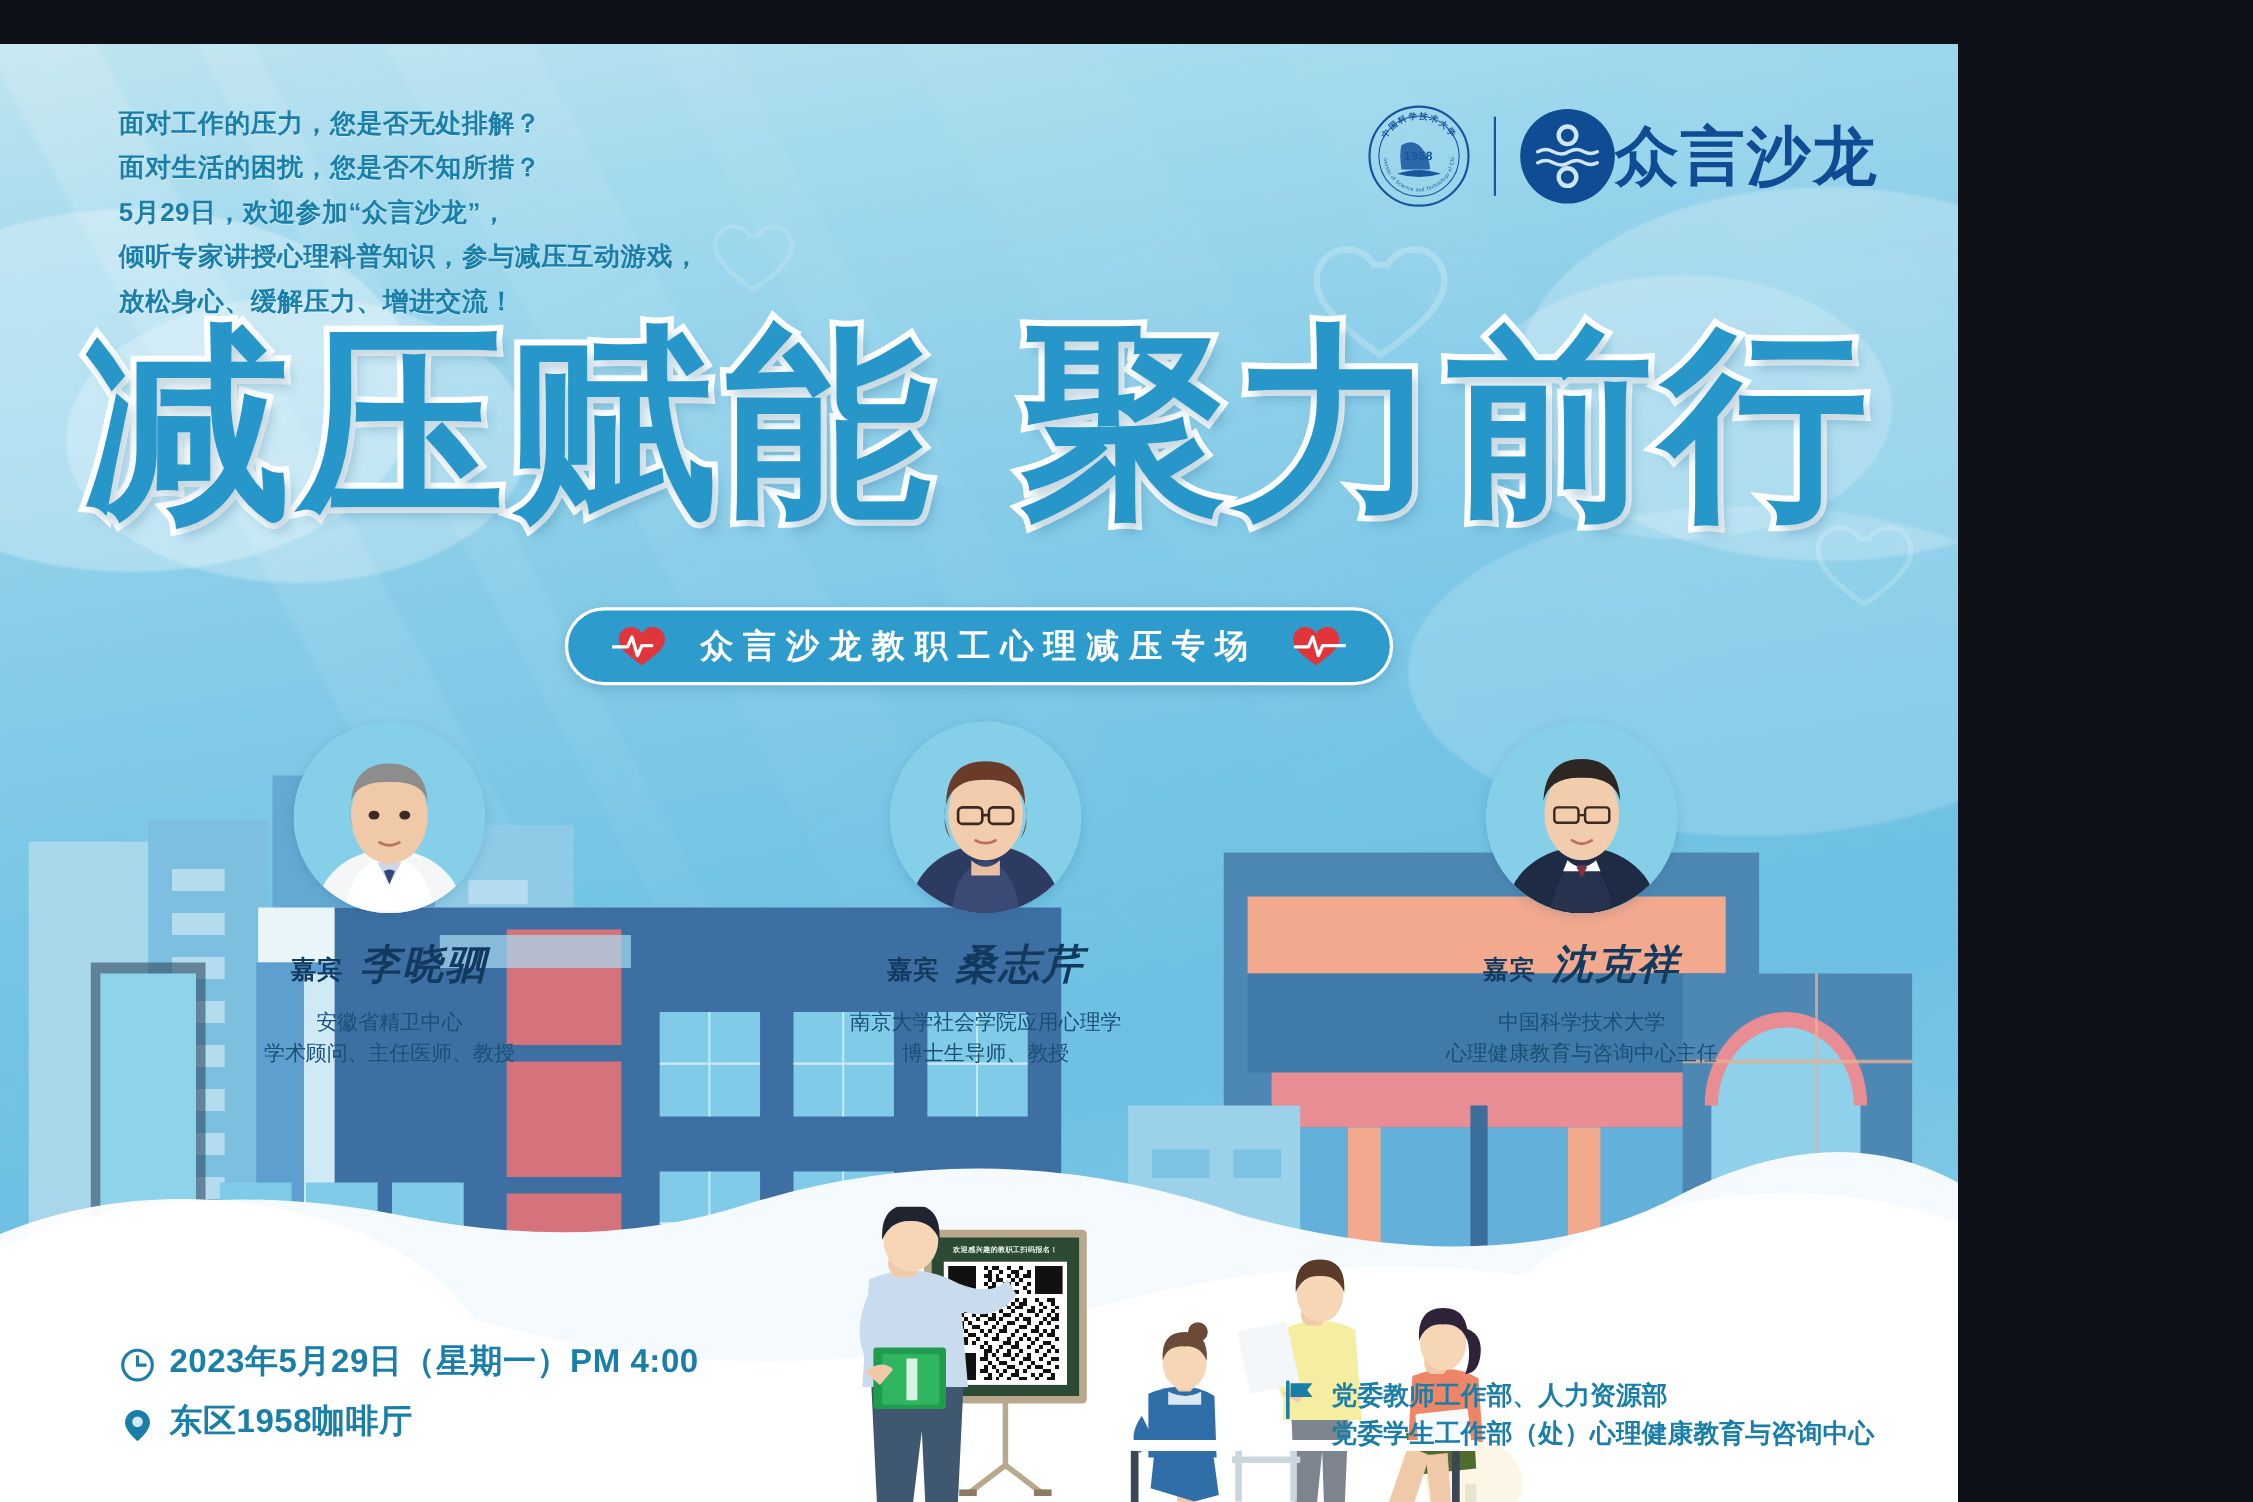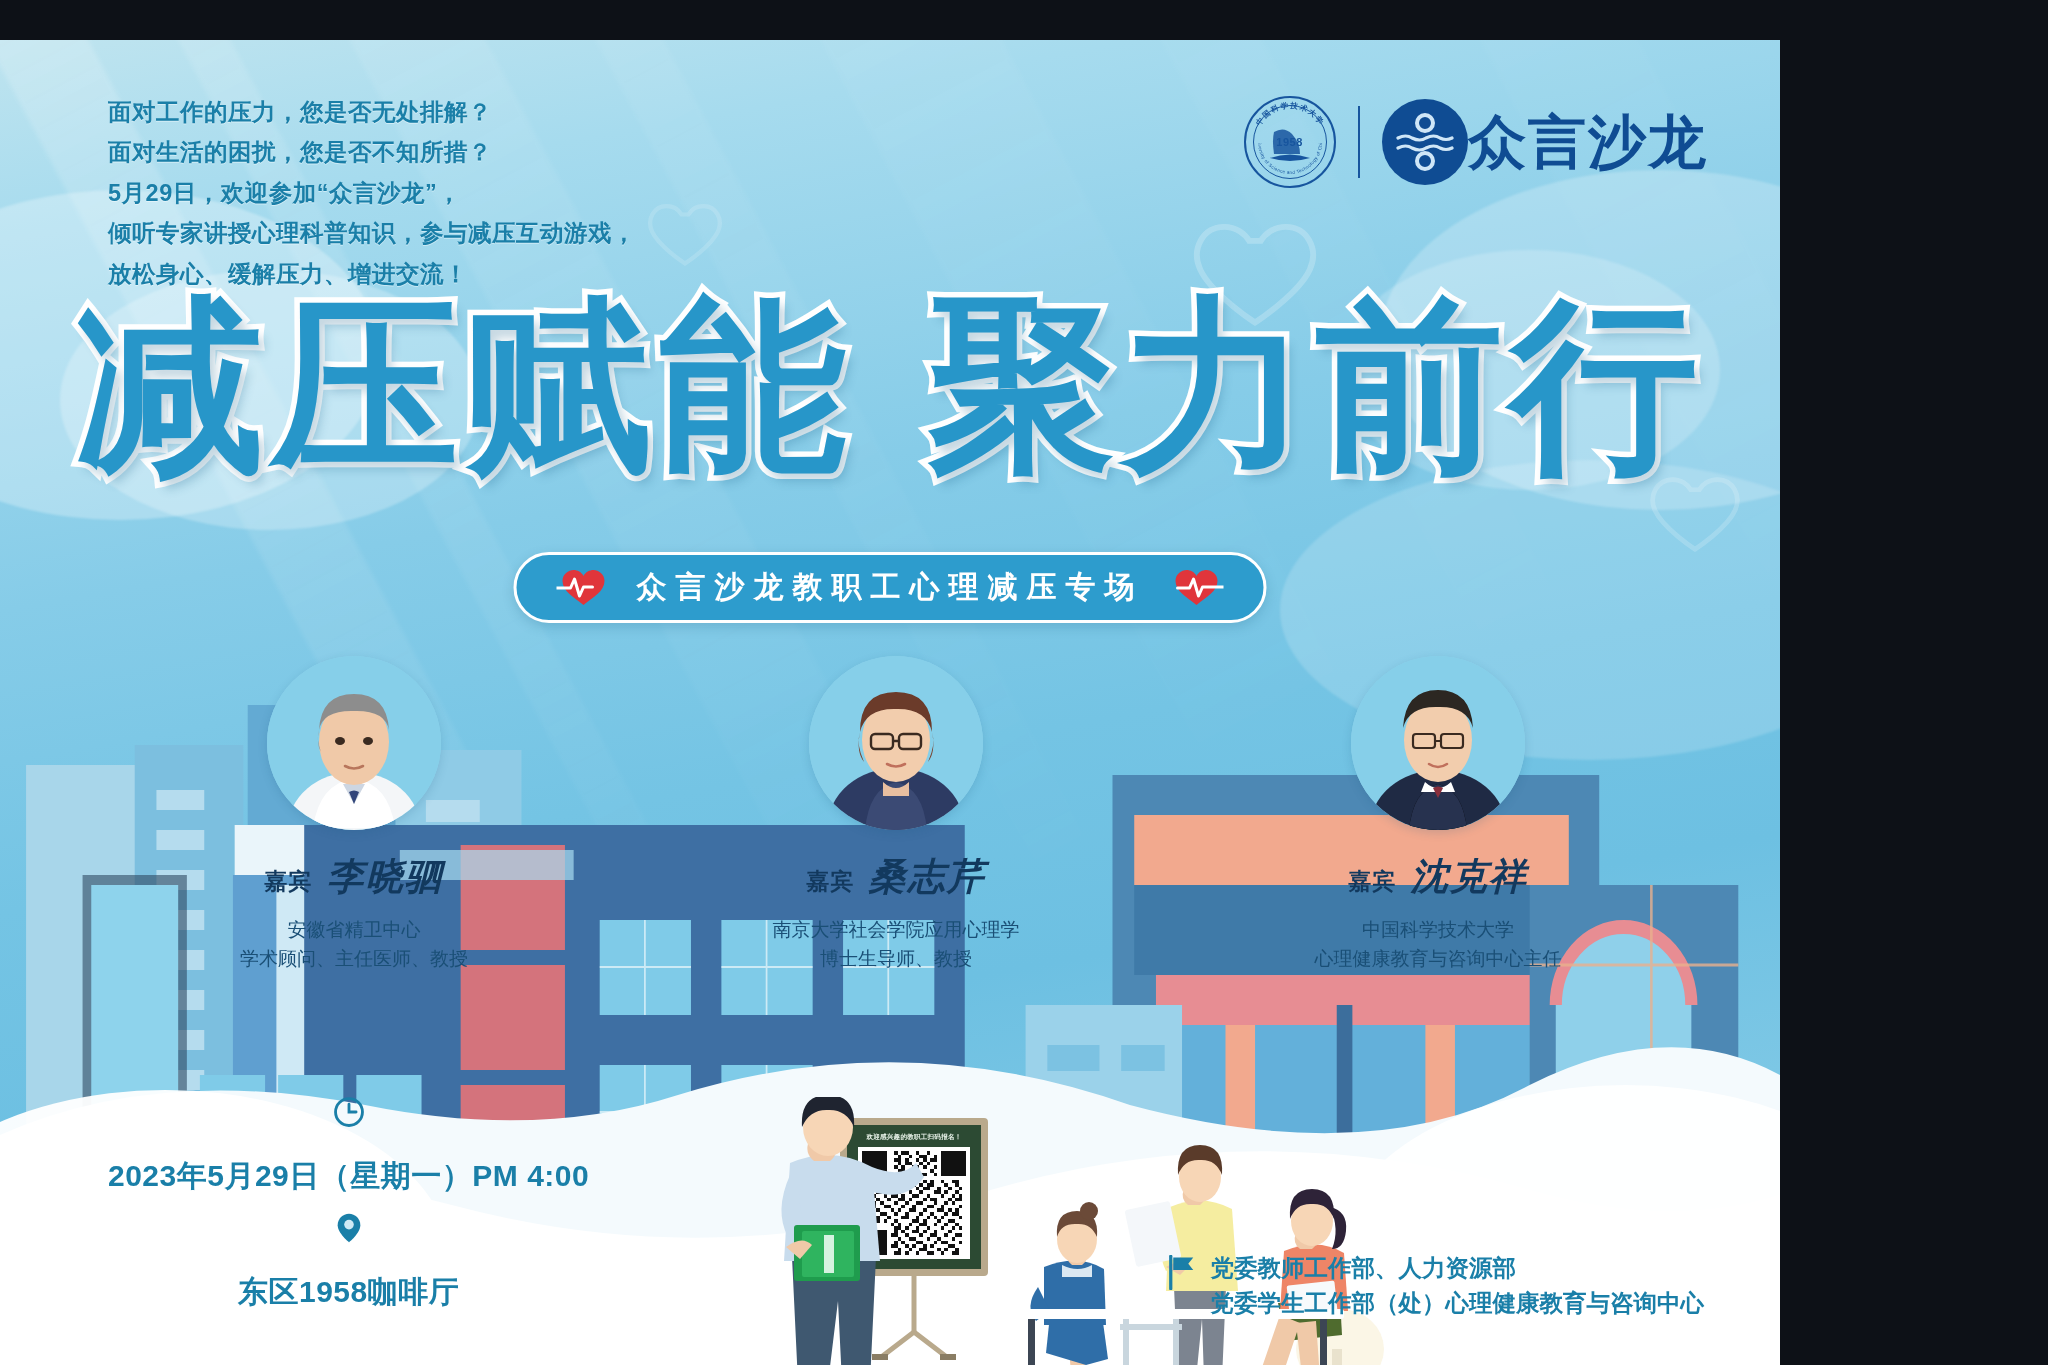--- a/index.html
+++ b/index.html
@@ -98,21 +98,21 @@
   
   .board{position:absolute;left:840px;top:1078px;width:148px;z-index:47;}
   .board .panel{background:#2c4a33;border:7px solid #b9a98c;border-radius:4px;padding:8px 6px 10px;}
   .board .cap{font-size:6.6px;color:#e9f3ea;text-align:center;line-height:1.2;margin-bottom:6px;
      font-weight:700;letter-spacing:.2px;}
   .qr{width:112px;height:112px;margin:0 auto;background:#fff;padding:4px;}
   .qr svg{display:block;width:100%;height:100%;}
 
   
   .foot-left{position:absolute;left:108px;bottom:78px;z-index:50;}
-  .foot-row{display:flex;align-items:center;gap:27px;margin-bottom:14px;flex-direction:column;}
+  .foot-row{display:flex;align-items:flex-end;gap:12px;margin-bottom:14px;}
   .foot-row .ic{width:34px;height:34px;flex:none;}
   .foot-row .tx{font-size:30px;font-weight:800;color:#1a7fa8;letter-spacing:.5px;white-space:nowrap;}
 
   .foot-right{position:absolute;right:76px;bottom:84px;z-index:50;display:flex;gap:14px;align-items:flex-start;}
   .foot-right .ic{width:30px;height:34px;flex:none;margin-top:4px;}
   .foot-right .tx{font-size:23.5px;font-weight:800;color:#1a7fa8;line-height:1.48;white-space:nowrap;}
 </style>
 </head>
 <body>
 

